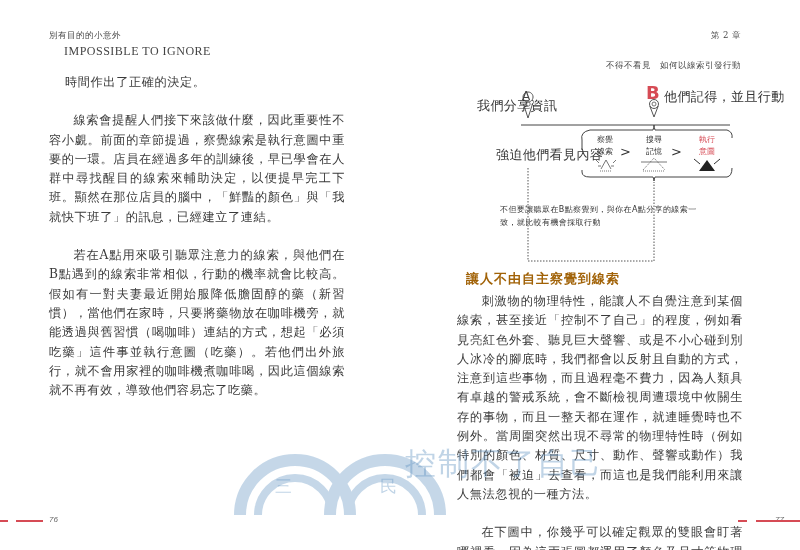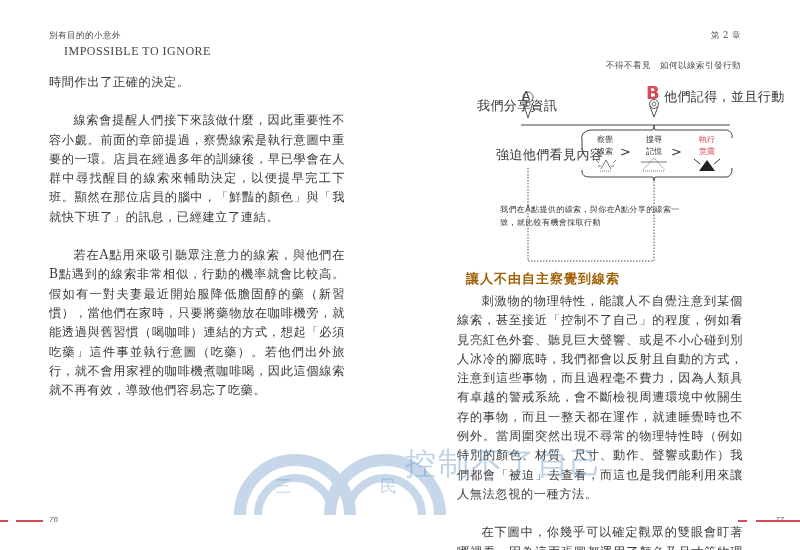--- a/index.html
+++ b/index.html
@@ -9,21 +9,21 @@
   }
   .page { position:absolute; top:0; height:550px; width:400px; }
   .page.left { left:0; }
   .page.right { left:400px; }
   .header-small { position:absolute; font-size:8.5px; color:#444; letter-spacing:0.5px; }
   .body-text {
     position:absolute; font-size:12.2px; line-height:19.3px; color:#3a3a3a;
     letter-spacing:0.6px; text-align:justify;
   }
   .body-text p { margin:0 0 19px 0; text-indent:2em; }
-  .body-text p.noindent { text-indent:0; }
+  .body-text p.noindent { text-indent:0;margin-left:16px; }
   .page-num { position:absolute; font-size:8px; color:#666; font-family:"Liberation Sans", sans-serif;font-style:italic; }
   .dash { position:absolute; height:2px; background:#d64b55; }
   .section-title {
     position:absolute; font-size:13px; font-weight:bold; color:#a16207; letter-spacing:1px;
   }
   .diagram { position:absolute; left:440px; top:80px; width:360px; height:200px; }
   .dlabel { position:absolute; font-family:"DejaVu Sans", sans-serif; font-size:13px; color:#333; letter-spacing:0.4px; white-space:nowrap; }
   .stage { position:absolute; font-family:"DejaVu Sans", sans-serif; font-size:8px; line-height:12px; color:#333; text-align:center; width:30px; }
   .stage.hl { color:#d64b55; }
   .caption { position:absolute; font-family:"DejaVu Sans", sans-serif; font-size:8px; line-height:13px; color:#333; letter-spacing:0.4px; }
@@ -124,21 +124,21 @@
     <span>搜尋</span><br>
     <span>記憶</span>
   </div>
   <div class="dlabel" style="left:231px; top:64px;">&gt;</div>
   <div class="stage hl" style="left:252px; top:54px;">
     <span>執行</span><br>
     <span>意圖</span>
   </div>
 
   <div class="caption" style="left:60px; top:123px; width:260px;">
-    <span>我們在A點提供的線索，與你在A點分享的線索一</span><br>
+    <span>不但要讓聽眾在B點察覺到，與你在A點分享的線索一</span><br>
     <span>致，就比較有機會採取行動</span>
   </div>
 </div>
 
 <div class="watermark" style="left:230px; top:425px; width:360px; height:90px;">
   <svg width="220" height="90" style="position:absolute; left:0; top:0; opacity:0.35;">
     <path d="M10 90 A55 55 0 0 1 120 90" fill="none" stroke="#5b8fbf" stroke-width="12"></path>
     <path d="M28 90 A37 37 0 0 1 102 90" fill="none" stroke="#5b8fbf" stroke-width="8"></path>
     <path d="M100 90 A55 55 0 0 1 210 90" fill="none" stroke="#5b8fbf" stroke-width="12"></path>
     <path d="M118 90 A37 37 0 0 1 192 90" fill="none" stroke="#5b8fbf" stroke-width="8"></path>

